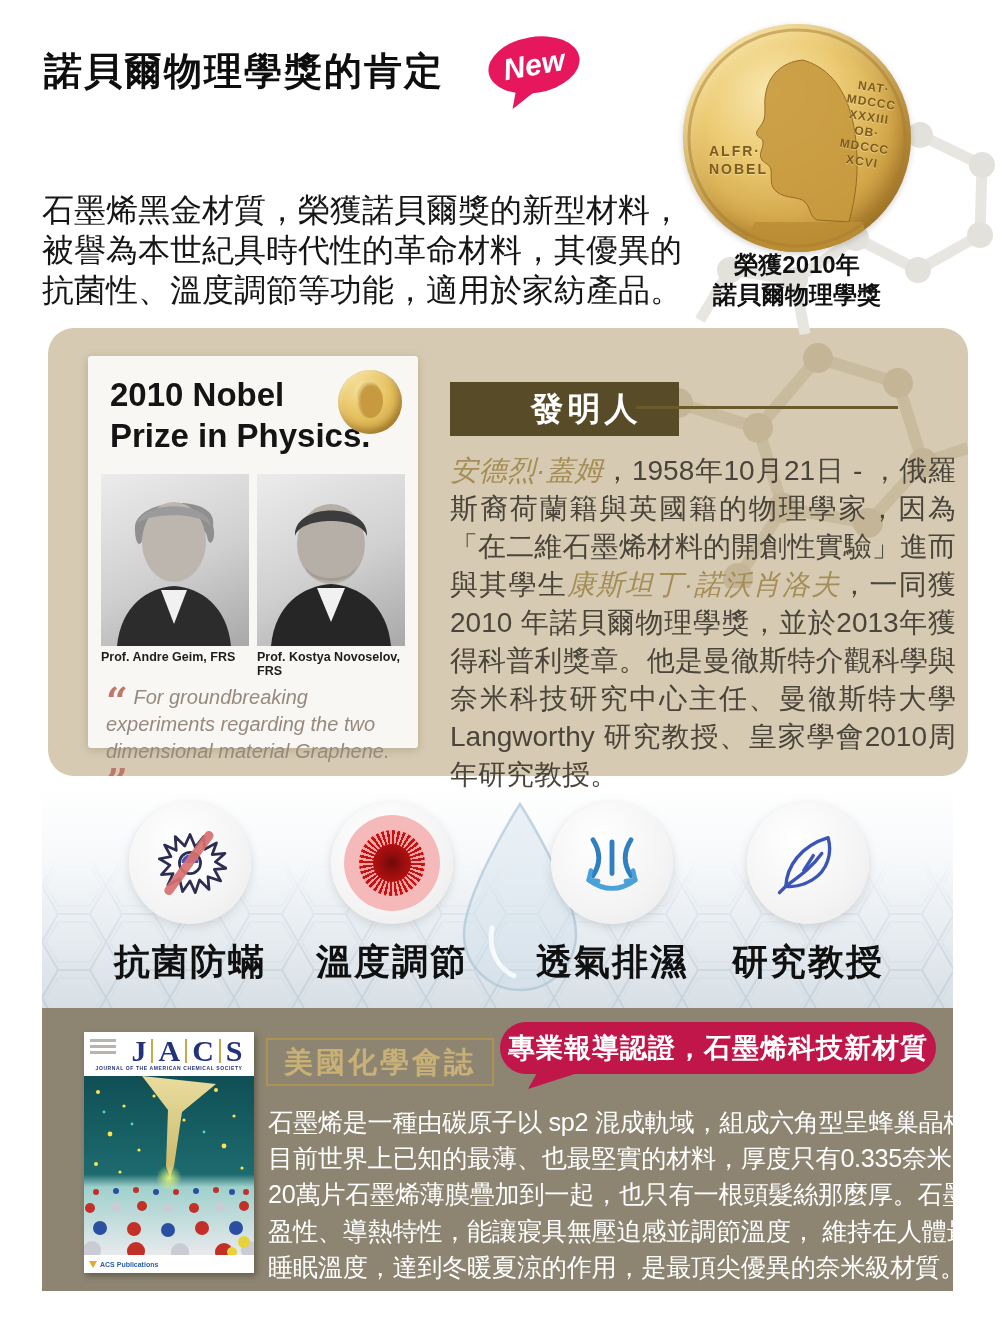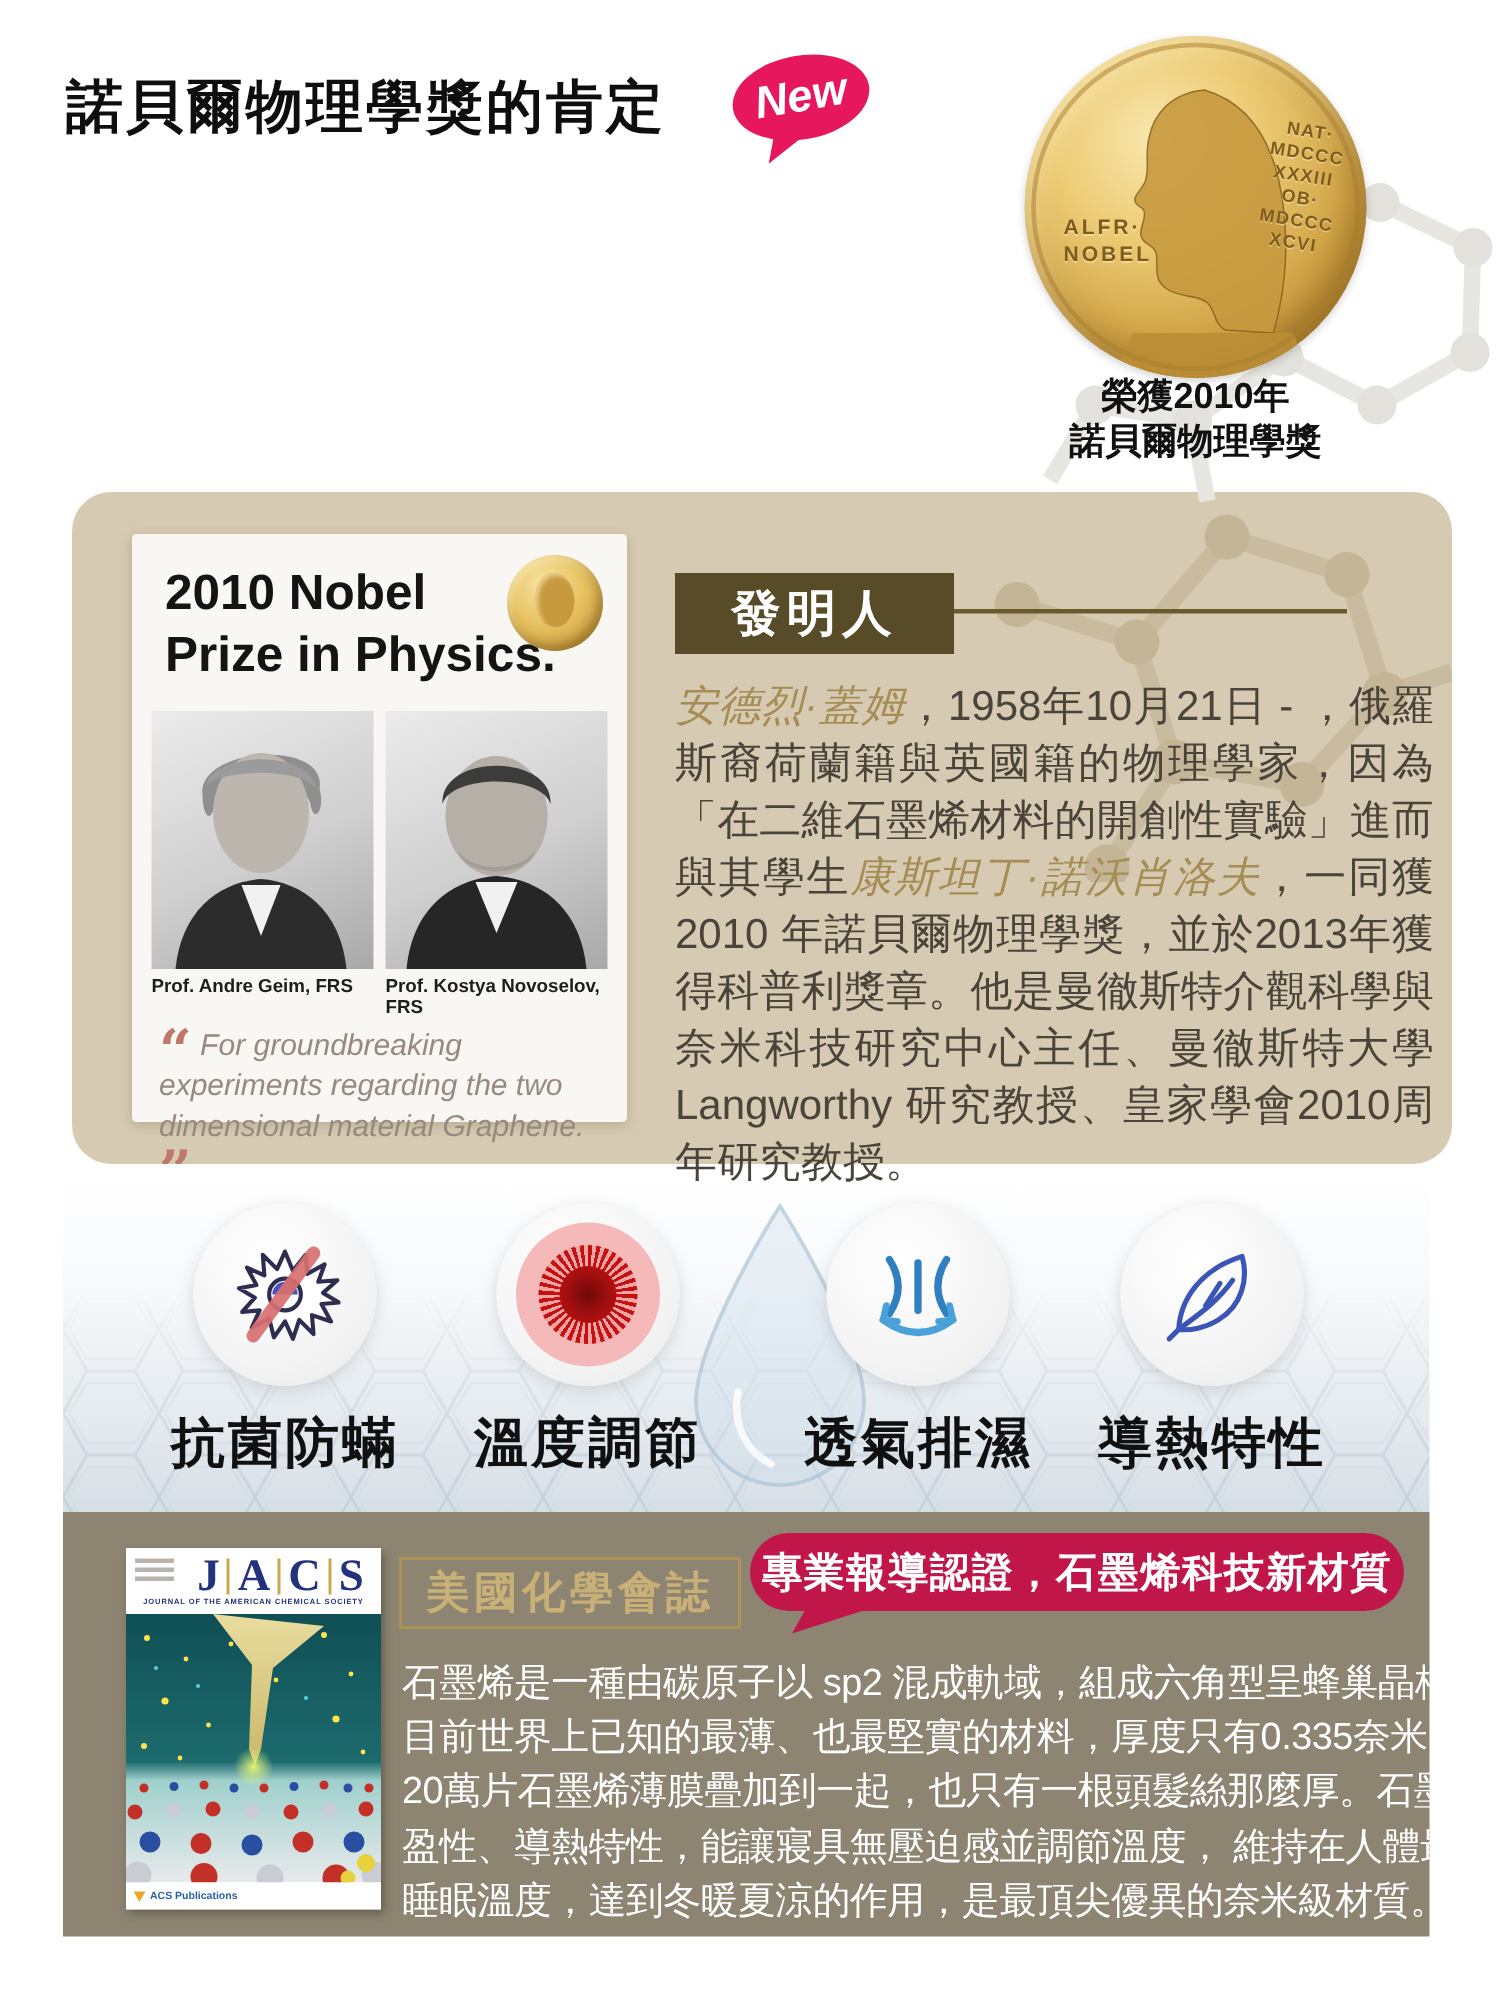--- a/index.html
+++ b/index.html
@@ -47,21 +47,21 @@
             background:linear-gradient(155deg,#ececec 0%,#cfcfcf 55%,#a8a8a8 100%);}
   .portrait svg{display:block;}
   .caption-row{position:absolute;left:13px;top:294px;display:flex;gap:8px;}
   .caption-row div{width:148px;font-size:12.5px;font-weight:700;color:#1d1d1d;}
   .quote{position:absolute;left:18px;top:328px;width:300px;font-size:20px;line-height:27px;
          color:#98897f;font-style:italic;}
   .qmark{font-family:"DejaVu Serif",serif;font-style:normal;font-weight:700;color:#c0776b;font-size:38px;
          line-height:0;vertical-align:-10px;}
 
   .inventor-heading{left:450px;top:382px;width:186px;height:54px;background:#584b27;color:#fff;
-      display:flex;align-items:center;justify-content:center;font-size:33px;font-weight:700;letter-spacing:4px;z-index:4;}
+      display:flex;align-items:center;justify-content:center;font-size:33px;font-weight:700;letter-spacing:4px;z-index:4;padding-left:43px;}
   .inventor-line{left:636px;top:406px;width:262px;height:3px;background:#6b5b2c;z-index:4;}
   .inventor-text{left:450px;top:452px;width:506px;font-size:28px;line-height:38px;color:#4a443a;
       text-align:justify;z-index:4;}
   .hl{color:#a58d55;font-style:italic;}
 
   
   .features{left:42px;top:786px;width:911px;height:222px;overflow:hidden;
      background:linear-gradient(#ffffff 0%,#f6f8fa 35%,#e3e9ee 75%,#d7dfe6 100%);}
   .hex-pattern{position:absolute;left:0;bottom:0;}
   .droplet{position:absolute;left:398px;top:14px;}
@@ -125,20 +125,25 @@
       <circle cx="175" cy="160" r="13"></circle>
         <circle cx="110" cy="150" r="13"></circle>
     </g>
   </svg>
 
   <div class="abs kicker">諾貝爾物理學獎的肯定</div>
 
   <div class="abs new-badge">New</div>
 
 
+  <div class="abs intro">
+    <div>石墨烯黑金材質，榮獲諾貝爾獎的新型材料，</div>
+    <div>被譽為本世紀具時代性的革命材料，其優異的</div>
+    <div>抗菌性、溫度調節等功能，適用於家紡產品。</div>
+  </div>
 
   <div class="abs medal">
     <svg width="228" height="228" viewBox="0 0 228 228">
       <path d="M120,36 C98,38 86,52 83,68 C80,80 84,90 80,98 C77,104 72,107 74,111
                C76,115 80,113 80,119 C80,125 76,129 78,134 C80,140 87,139 88,146
                C89,154 86,162 94,168 C103,175 116,172 122,178 C128,184 126,192 134,196
                L166,198 C173,172 176,148 173,118 C169,78 154,46 120,36 Z" fill="#c79a3f" stroke="#8a6420" stroke-width="1" opacity="0.9"></path>
       <path d="M72,198 L180,198 L186,228 L58,228 Z" fill="#bb8e35" opacity="0.9"></path>
       <circle cx="114" cy="114" r="108" fill="none" stroke="#a87c2c" stroke-width="3" opacity="0.5"></circle>
     </svg>
@@ -290,21 +295,21 @@
       <div class="f-circle">
         <svg width="74" height="74" viewBox="0 0 70 70">
           <g fill="none" stroke="#3a55b5" stroke-width="3.2" stroke-linecap="round" stroke-linejoin="round">
             <path d="M14,57 C15,38 28,19 54,11 C58,25 54,42 39,51 C31,56 21,58 14,57 Z"></path>
             <path d="M14,57 C26,48 38,40 48,26"></path>
             <path d="M40,28 L31,42"></path>
             <path d="M14,57 L8,63"></path>
           </g>
         </svg>
       </div>
-      <div class="f-label">導熱特性</div>
+      <div class="f-label">研究教授</div>
     </div>
   </div>
 
   <div class="abs report">
 
     <div class="jacs">
       <div class="jacs-head">
         <div class="jacs-lines">
             <i></i>
             <i></i>

